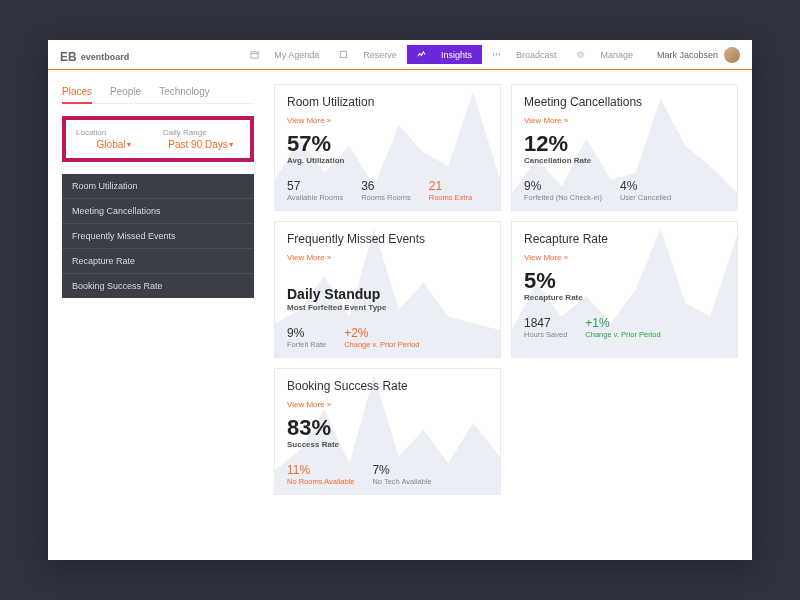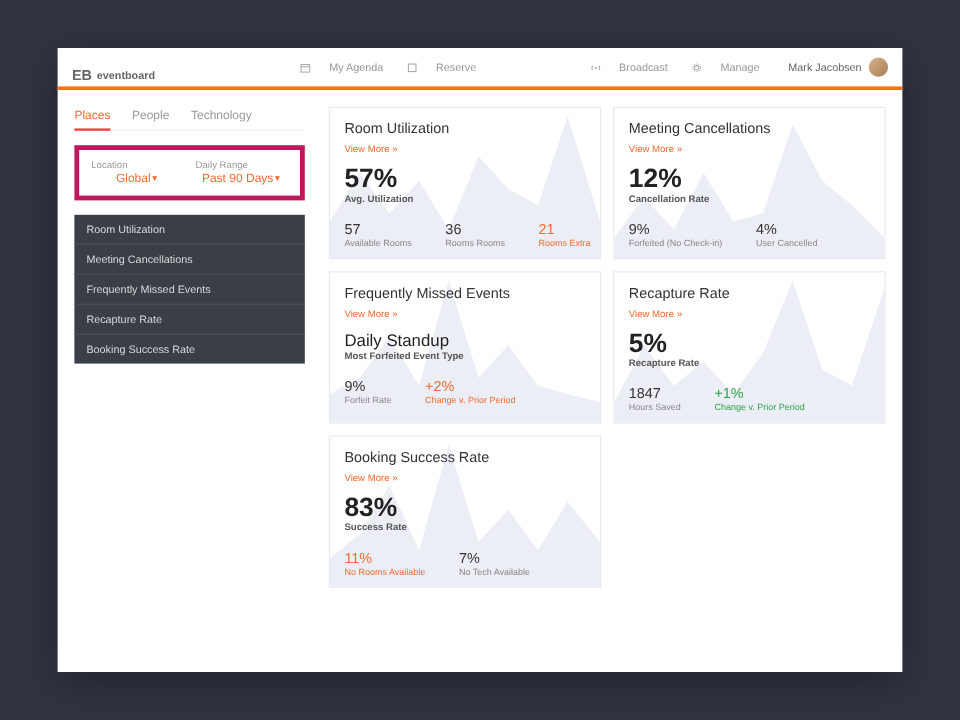--- a/index.html
+++ b/index.html
@@ -1,18 +1,18 @@
 <!DOCTYPE html>
 <html><head>
 <meta charset="utf-8">
 <style>
 *{box-sizing:border-box;margin:0;padding:0;font-family:-apple-system,BlinkMacSystemFont,"Segoe UI",Helvetica,Arial,sans-serif}
 body{background:#2f3440;display:flex;align-items:center;justify-content:center;width:800px;height:600px;overflow:hidden}
 .app{background:#fff;width:704px;height:520px;display:flex;flex-direction:column;box-shadow:0 8px 30px rgba(0,0,0,.3)}
-.topbar{height:30px;border-bottom:3px solid #f97316;display:flex;align-items:flex-start;padding:16px 12px;font-size:9px;color:#888}
+.topbar{height:30px;border-bottom:1px solid #f97316;display:flex;align-items:flex-end;padding:5px 12px;font-size:9px;color:#888}
 .brand{display:flex;align-items:center;gap:4px;color:#666;font-weight:600}
 .brand-icon{font-weight:700;font-size:12px;color:#666}
 .nav{display:flex;margin-left:auto;gap:0;align-items:center;height:100%}
 .nav-item{display:flex;align-items:center;gap:15px;padding:0 10px;height:100%;cursor:pointer;color:#999}
 .nav-item.active{background:#6d28d9;color:#fff}
 .nav-icon{width:9px;height:9px;display:inline-block}
 .user{display:flex;align-items:center;gap:6px;margin-left:14px;color:#666}
 .avatar{width:16px;height:16px;border-radius:50%;background:linear-gradient(135deg,#d9b38c,#a67c52)}
 .body{flex:1;display:flex;overflow:hidden}
 .side{width:220px;padding:16px 14px;display:flex;flex-direction:column;gap:12px}
@@ -29,22 +29,22 @@
 .main{flex:1;padding:14px 14px 14px 6px;overflow:hidden}
 .grid{display:grid;grid-template-columns:1fr 1fr;gap:10px}
 .card{border:1px solid #e9e9ef;position:relative;padding:10px 12px 8px;overflow:hidden;min-height:118px}
 .card.alone{grid-column:1/2}
 .spark{position:absolute;inset:0;z-index:0;pointer-events:none}
 .card>*:not(.spark){position:relative;z-index:1}
 .ctitle{font-size:12px;color:#333;font-weight:400}
 .viewmore{font-size:8px;color:#f26a2d;cursor:pointer;display:inline-block;margin-top:1px}
 .big{font-size:22px;font-weight:700;color:#222;margin-top:6px;line-height:1}
 .sub{font-size:8px;color:#555;font-weight:600;margin-top:1px}
-.bigtext{font-size:14px;font-weight:400;color:#222;margin-top:6px}
-.row{display:flex;gap:28px;margin-top:14px}
+.bigtext{font-size:14px;font-weight:700;color:#222;margin-top:22px}
+.row{display:flex;gap:18px;margin-top:14px}
 .stat{display:flex;flex-direction:column}
 .stat .v{font-size:12px;color:#333}
 .stat .l{font-size:7.5px;color:#888;white-space:nowrap}
 .orange .v,.orange .l{color:#f26a2d}
 .green .v,.green .l{color:#2ea34a}
 </style>
 </head>
 <body>
 
 <div class="app">

